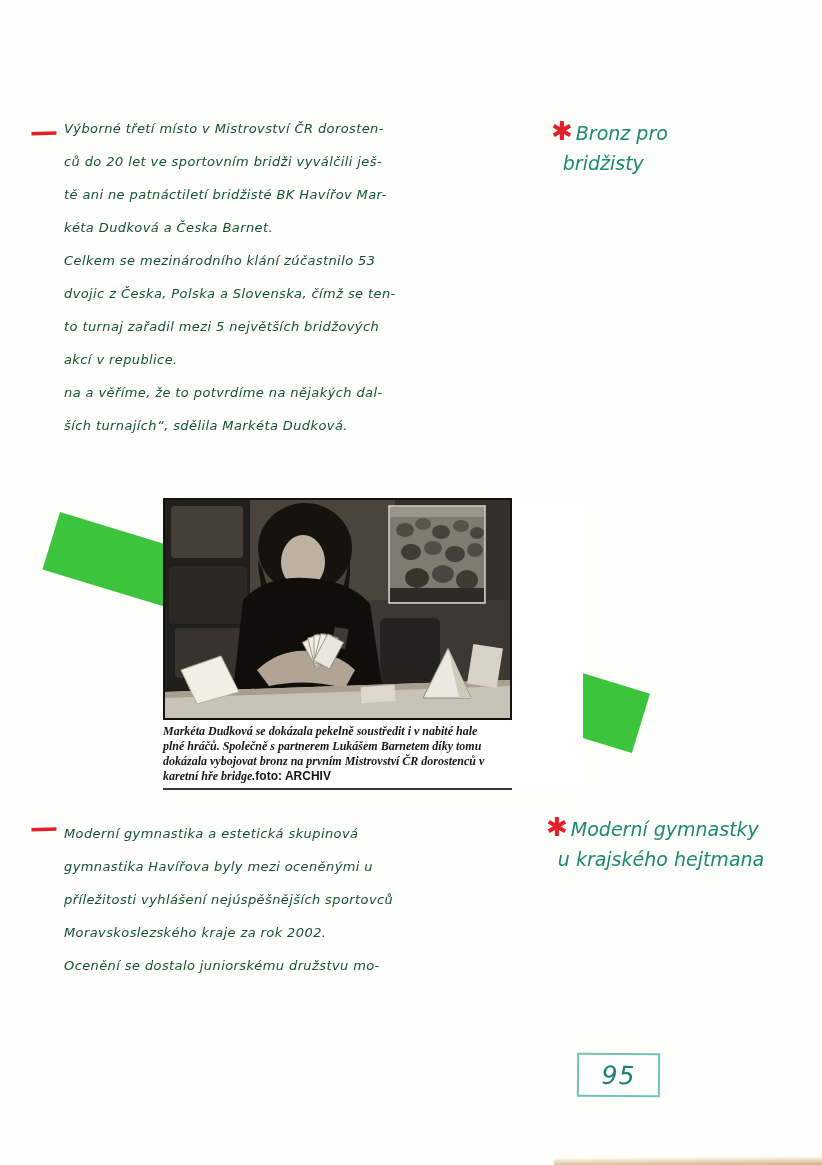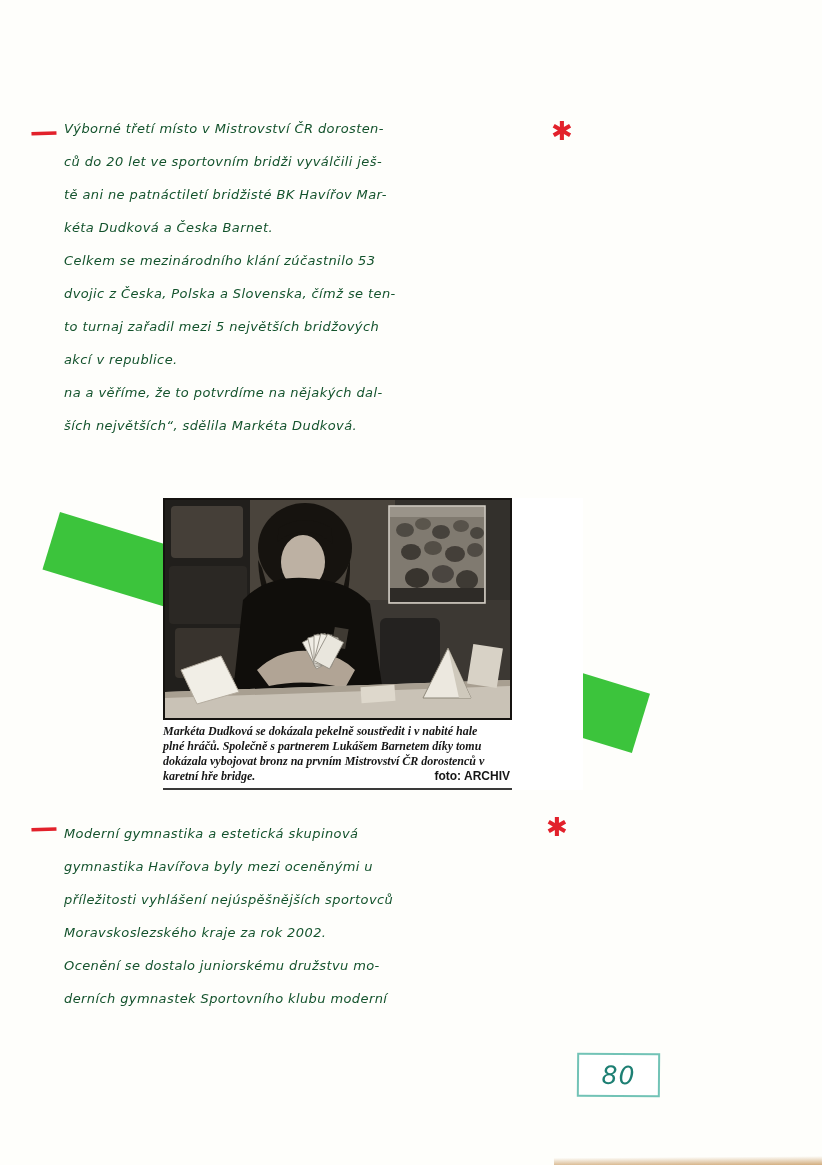--- a/index.html
+++ b/index.html
@@ -86,21 +86,21 @@
     border-bottom:2px solid #3a3a3a;
     font-family:"Liberation Serif",serif;
     font-style:italic;
     font-weight:bold;
     font-size:12px;
     line-height:15px;
     color:#161616;
     background:#ffffff;
   }
   .caption div{white-space:nowrap;}
-  .caption-last{display:flex;justify-content:space-between;align-items:baseline;}
+  .caption-last{display:flex;justify-content:flex-start;align-items:baseline;}
   .credit{
     font-family:"Liberation Sans",sans-serif;
     font-style:normal;
     font-weight:bold;
     font-size:12px;
     padding-right:2px;
   }
   
   .page-box{
     position:absolute;
@@ -141,24 +141,28 @@
   <div class="para para1">
     <div class="hline">Výborné třetí místo v Mistrovství ČR dorosten-</div>
     <div class="hline">ců do 20 let ve sportovním bridži vyválčili ješ-</div>
     <div class="hline">tě ani ne patnáctiletí bridžisté BK Havířov Mar-</div>
     <div class="hline">kéta Dudková a Česka Barnet.</div>
     <div class="hline">Celkem se mezinárodního klání zúčastnilo 53</div>
     <div class="hline">dvojic z Česka, Polska a Slovenska, čímž se ten-</div>
     <div class="hline">to turnaj zařadil mezi 5 největších bridžových</div>
     <div class="hline">akcí v republice.</div>
     <div class="hline">na a věříme, že to potvrdíme na nějakých dal-</div>
-    <div class="hline">ších největších“, sdělila Markéta Dudková.</div>
+    <div class="hline">ších turnajích“, sdělila Markéta Dudková.</div>
   </div>
   <div class="note note1">
     <span class="asterisk">✱</span>
+    <div class="note-lines">
+      <div>Bronz pro</div>
+      <div class="note-l2">bridžisty</div>
+    </div>
   </div>
 
   <figure class="clipping">
     <div class="photo-frame">
       <svg width="345" height="218" viewBox="0 0 345 218">
         <rect width="345" height="218" fill="#33302c"></rect>
         <rect x="0" y="0" width="85" height="218" fill="#211f1c"></rect>
         <rect x="6" y="6" width="72" height="52" rx="4" fill="#453f38"></rect>
         <rect x="4" y="66" width="78" height="58" rx="4" fill="#2b2824"></rect>
         <rect x="10" y="128" width="70" height="50" rx="4" fill="#38332d"></rect>
@@ -221,25 +225,28 @@
     </figcaption>
   </figure>
 
   <span class="dash dash2">—</span>
   <div class="para para2">
     <div class="hline">Moderní gymnastika a estetická skupinová</div>
     <div class="hline">gymnastika Havířova byly mezi oceněnými u</div>
     <div class="hline">příležitosti vyhlášení nejúspěšnějších sportovců</div>
     <div class="hline">Moravskoslezského kraje za rok 2002.</div>
     <div class="hline">Ocenění se dostalo juniorskému družstvu mo-</div>
-    <div class="hline">derních gymnastek Sportovního klubu moderní</div>
   </div>
   <div class="note note2">
     <span class="asterisk">✱</span>
+    <div class="note-lines">
+      <div>Moderní gymnastky</div>
+      <div class="note-l2">u krajského hejtmana</div>
+    </div>
   </div>
 
   <div class="page-box">
-    <span>80</span>
+    <span>95</span>
   </div>
 
   <div class="book-edge"></div>
 
 </div>
 
 </body></html>

